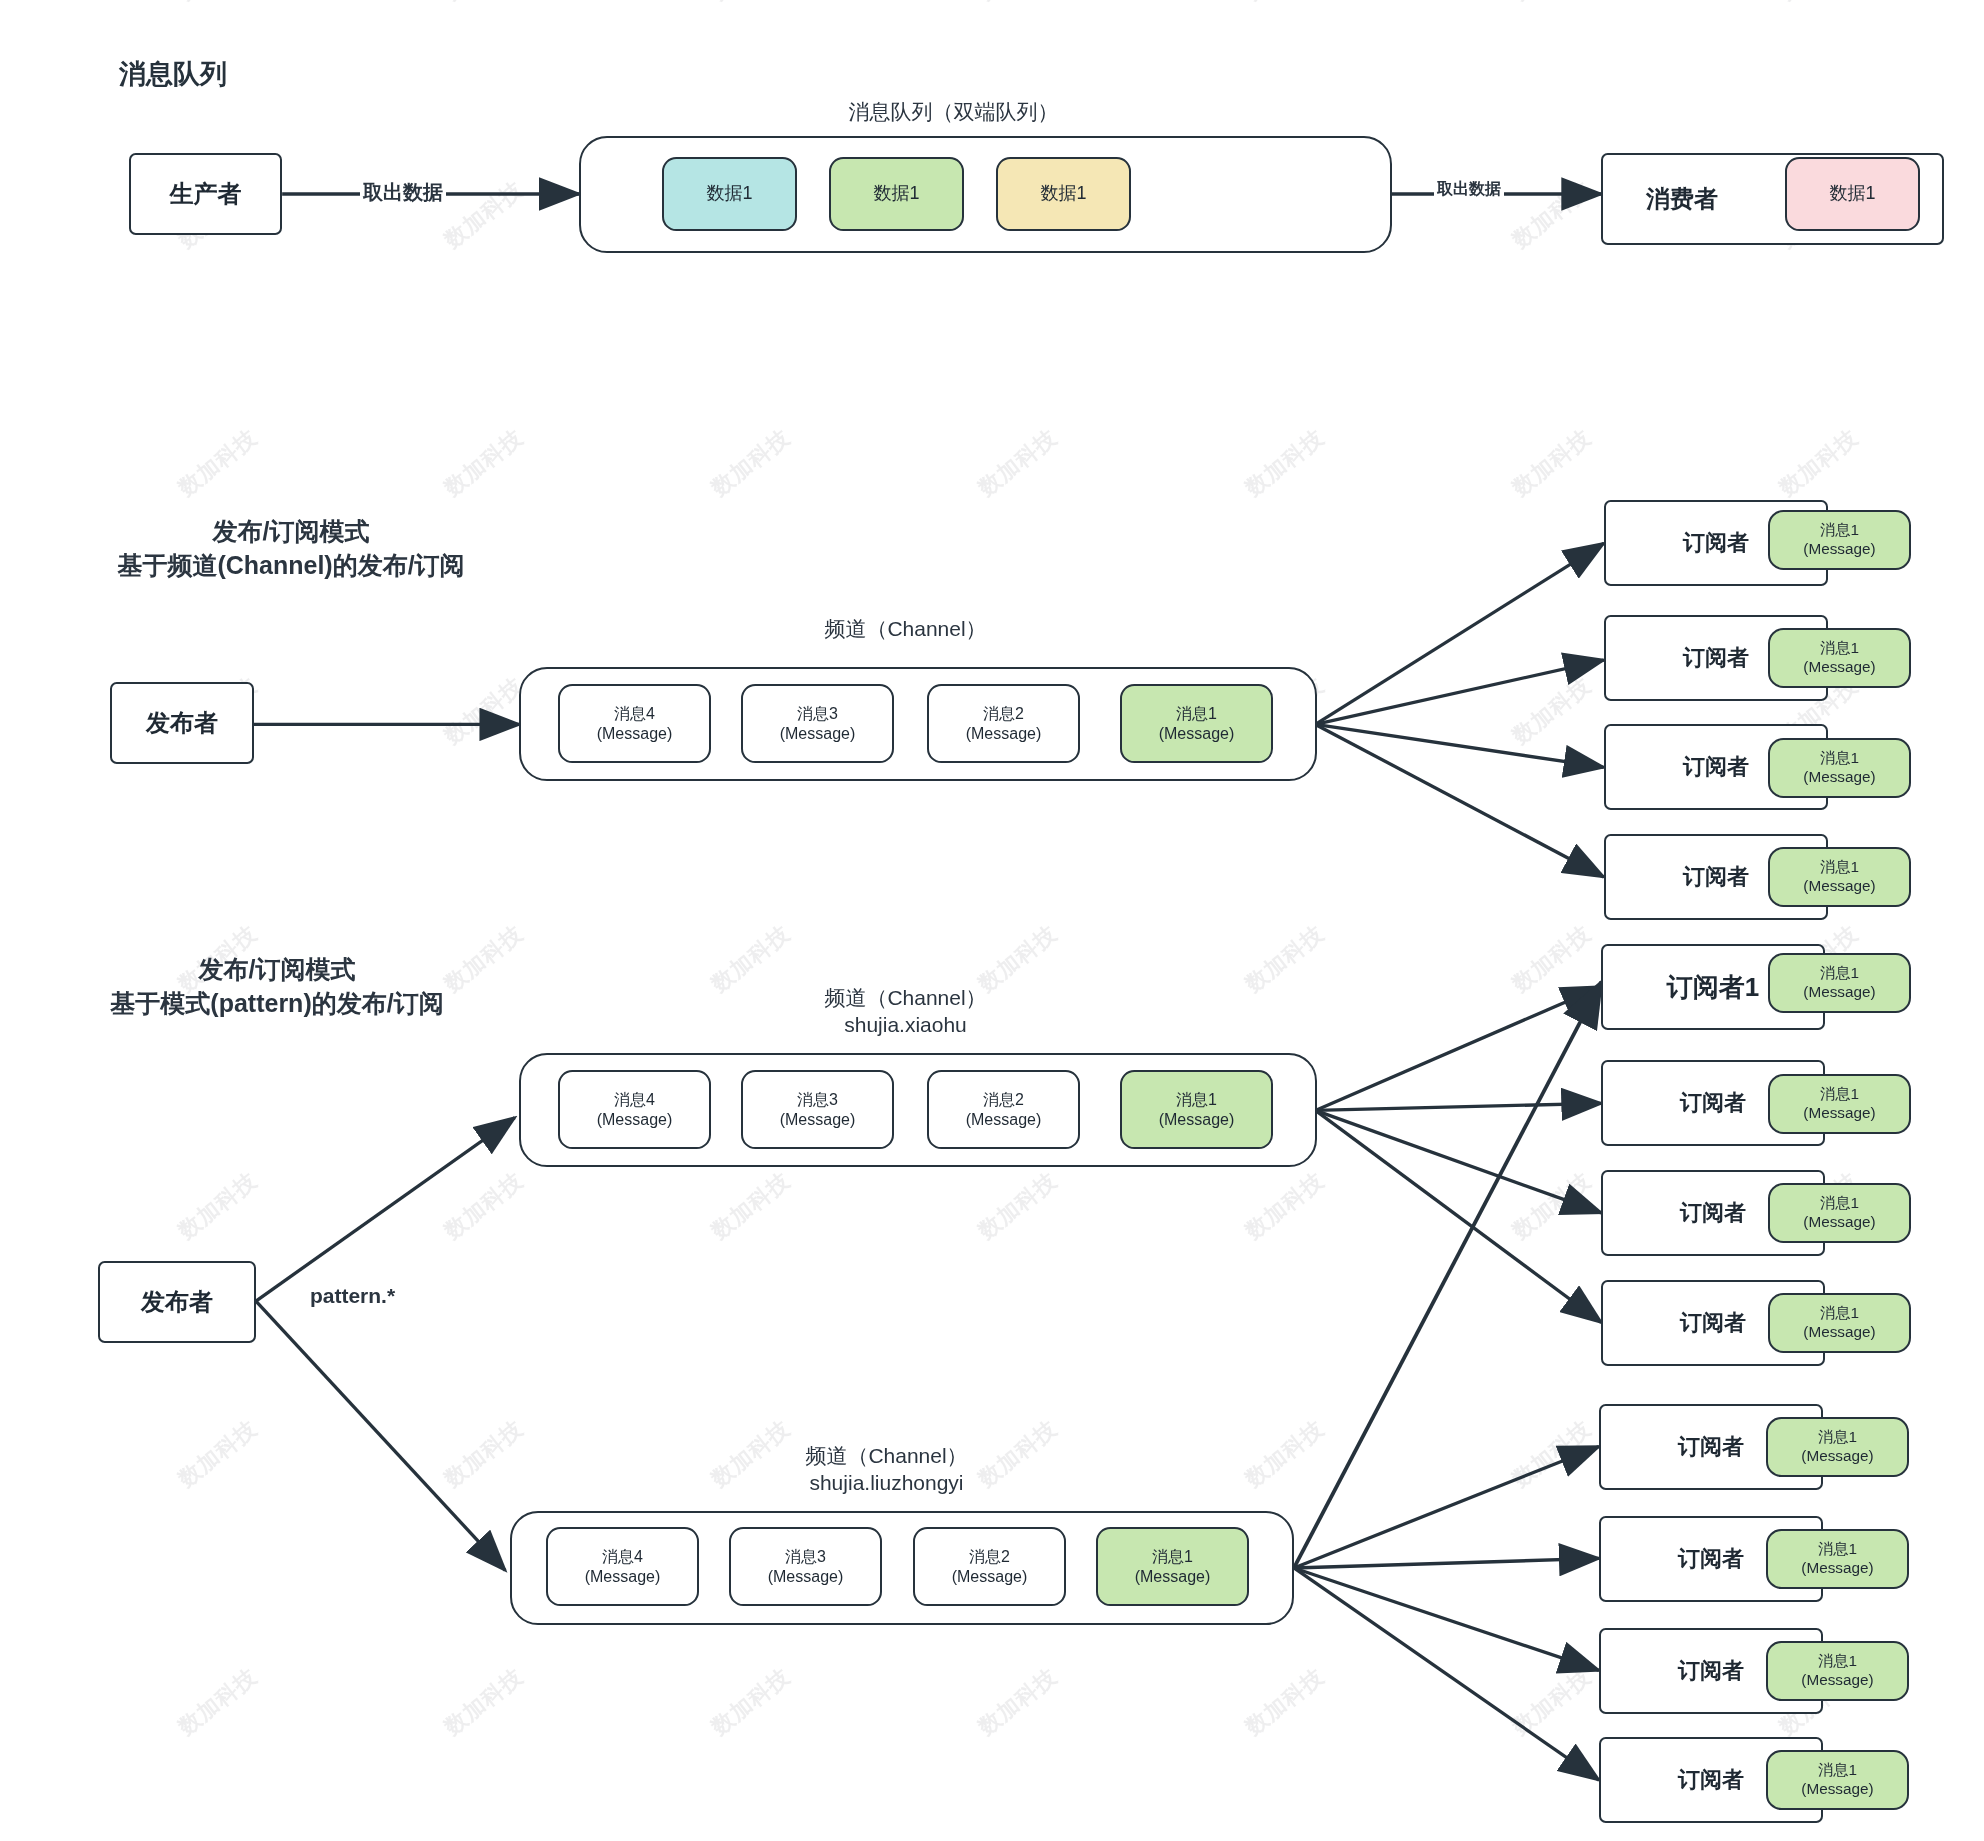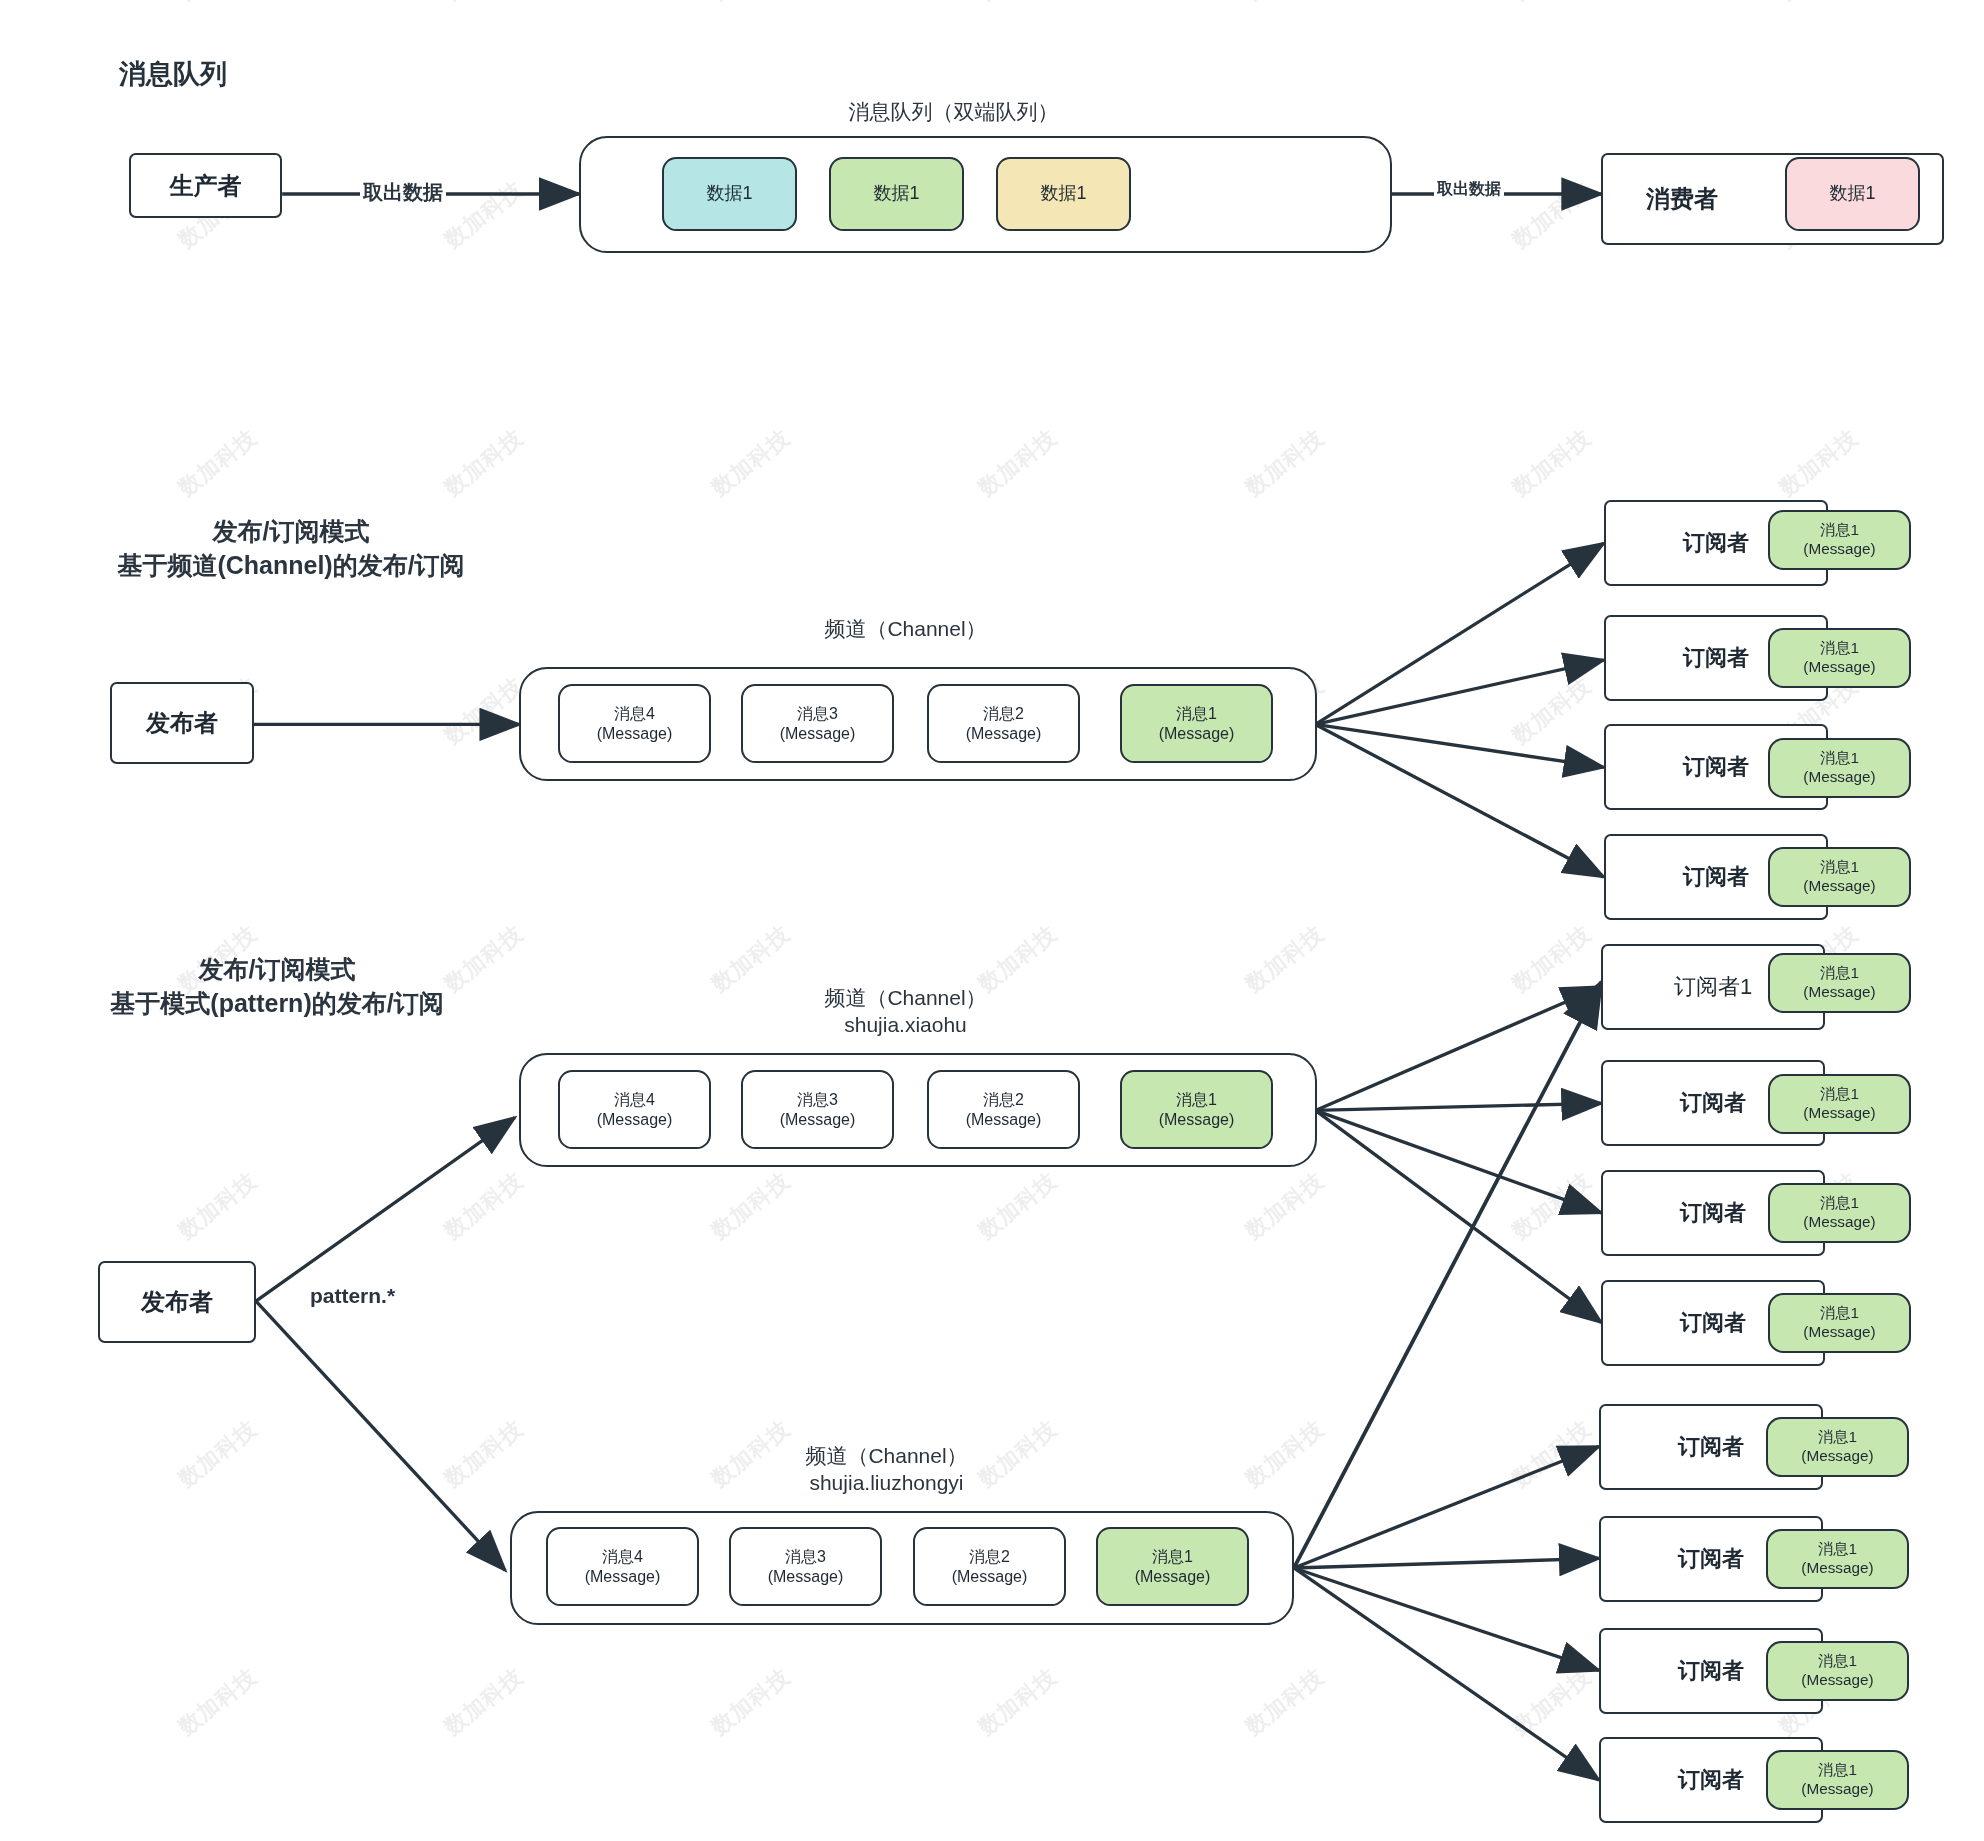--- a/index.html
+++ b/index.html
@@ -206,21 +206,21 @@
 
     <line x1="2715" y1="3290" x2="3360" y2="2060" stroke="#26323c" stroke-width="8" marker-end="url(#ah)"></line>
     <line x1="2715" y1="3290" x2="3355" y2="3035" stroke="#26323c" stroke-width="7" marker-end="url(#ah)"></line>
     <line x1="2715" y1="3290" x2="3355" y2="3270" stroke="#26323c" stroke-width="7" marker-end="url(#ah)"></line>
     <line x1="2715" y1="3290" x2="3355" y2="3505" stroke="#26323c" stroke-width="7" marker-end="url(#ah)"></line>
     <line x1="2715" y1="3290" x2="3355" y2="3735" stroke="#26323c" stroke-width="7" marker-end="url(#ah)"></line>
   </svg>
 
   <div class="title-main" style="left:119px;top:56px;font-size:27px;">消息队列</div>
 
-  <div class="node rect" style="left:129px;top:153px;width:153px;height:65px;font-size:24px;font-weight:700;">
+  <div class="node rect" style="left:129px;top:153px;width:153px;height:82px;font-size:24px;font-weight:700;">
     <span>生产者</span>
   </div>
 
   <div class="edge-label" style="left:360px;top:179px;font-size:20px;">取出数据</div>
 
   <div class="caption" style="left:763px;top:98px;width:381px;font-size:21px;">消息队列（双端队列）</div>
 
   <div class="node bigpill" style="left:579px;top:136px;width:813px;height:117px;"></div>
 
   <div class="msgbox" style="left:662px;top:157px;width:135px;height:74px;font-size:18px;background:#b5e5e4;">
@@ -348,21 +348,21 @@
   </div>
   <div class="msgbox" style="left:913px;top:1527px;width:153px;height:79px;font-size:16px;">
     <span>消息2</span>
     <span>(Message)</span>
   </div>
   <div class="msgbox green" style="left:1096px;top:1527px;width:153px;height:79px;font-size:16px;">
     <span>消息1</span>
     <span>(Message)</span>
   </div>
 
-  <div class="node rect" style="left:1601px;top:944px;width:224px;height:86px;font-size:22px;font-weight:400;">
+  <div class="node rect" style="left:1601px;top:944px;width:224px;height:86px;font-size:26px;font-weight:700;">
     <span>订阅者1</span>
   </div>
   <div class="sub-msg" style="left:1768px;top:953px;width:143px;height:60px;font-size:15.3px;">
     <span>消息1</span>
     <span>(Message)</span>
   </div>
 
   <div class="node rect" style="left:1601px;top:1060px;width:224px;height:86px;font-size:22px;font-weight:700;">
     <span>订阅者</span>
   </div>

